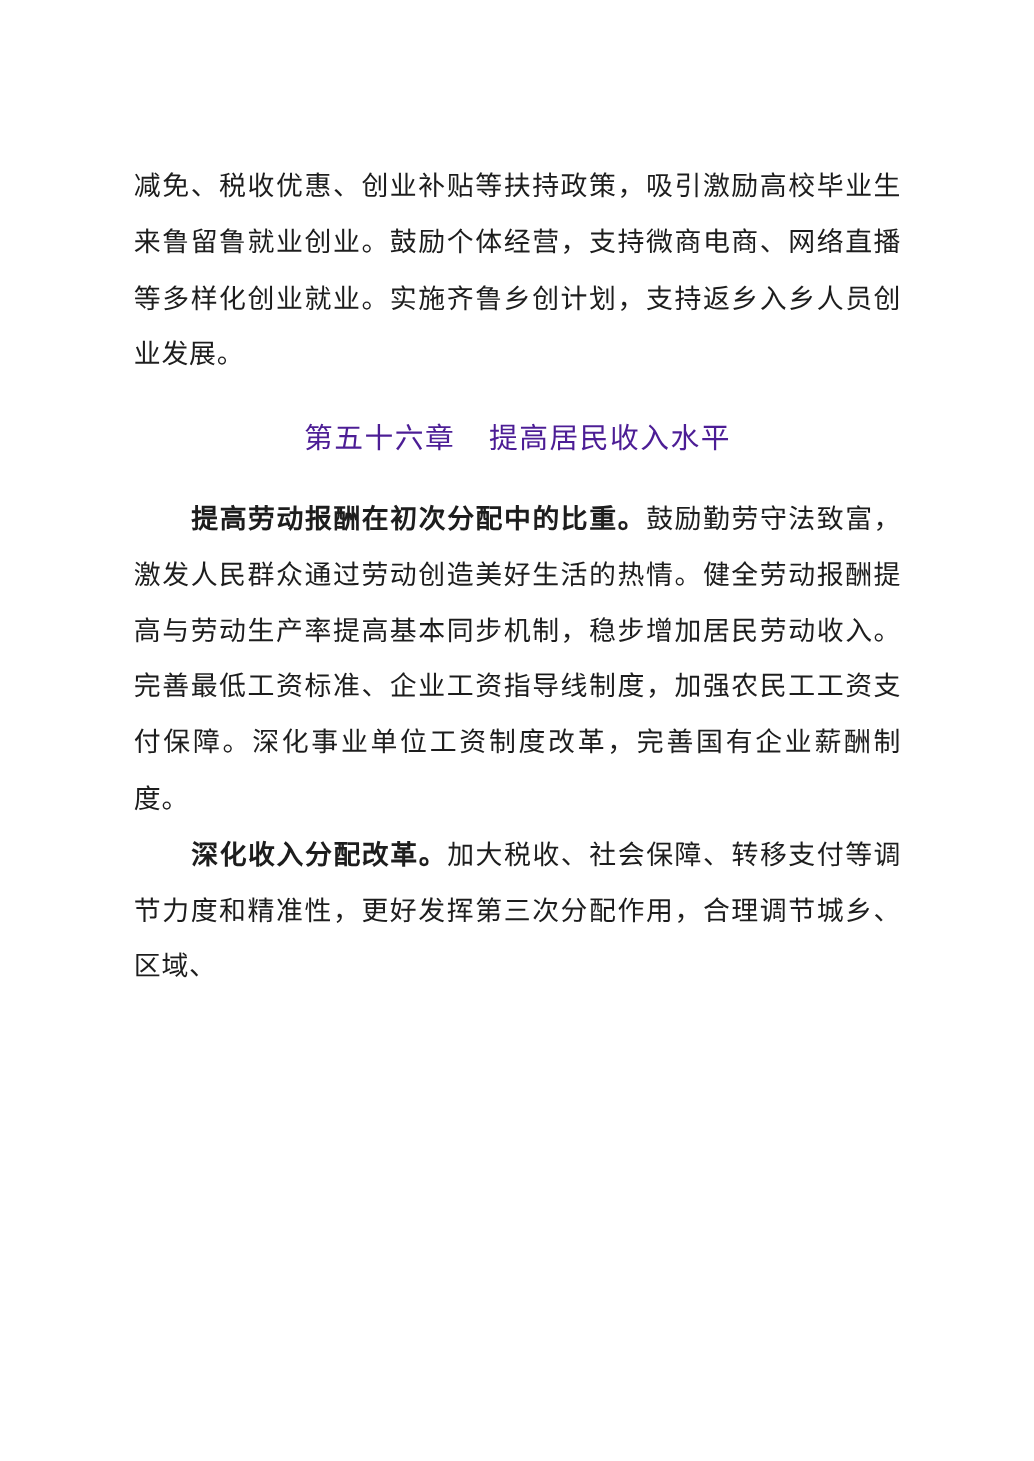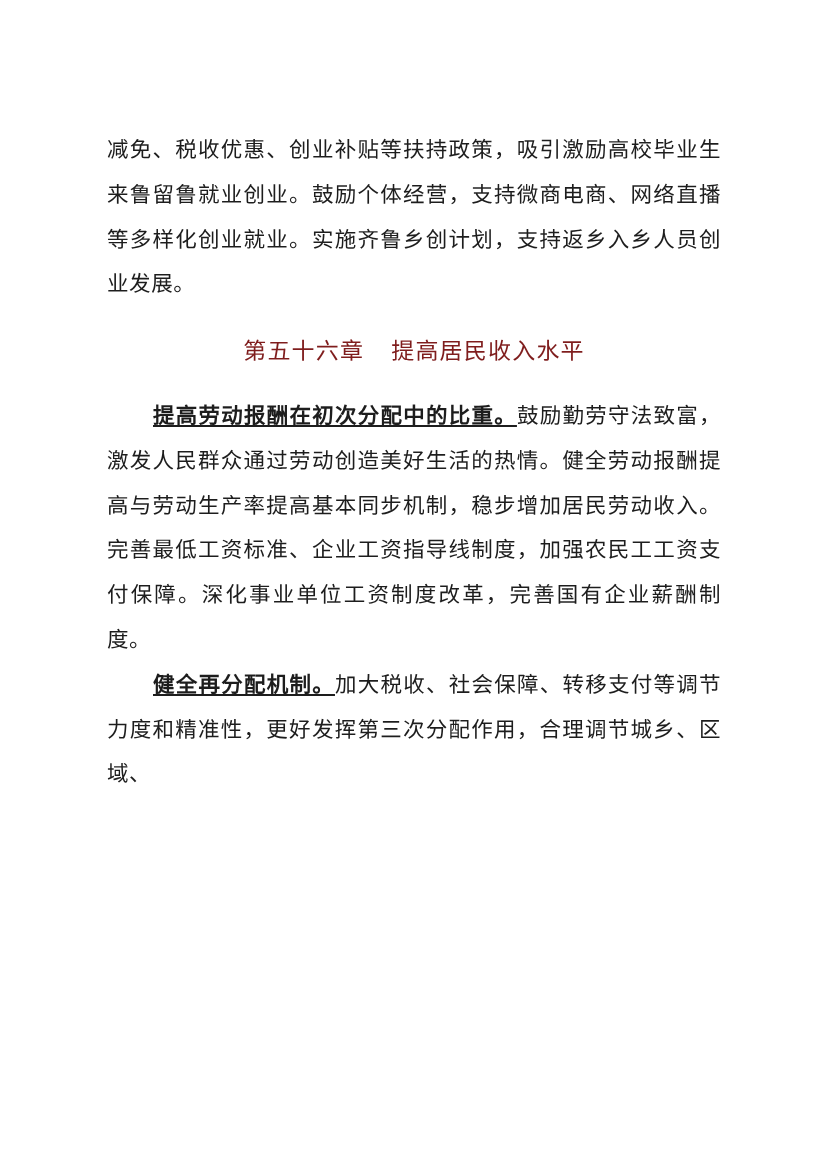--- a/index.html
+++ b/index.html
@@ -37,28 +37,27 @@
     font-weight: 400;
   }
   .para.indent {
     text-indent: 46px;
   }
   .para + .para {
     margin-top: 0;
   }
   .lead {
     font-weight: 700;
-    text-decoration: underline;
   }
   
   .chapter-heading {
     font-family: "DejaVu Serif", "Liberation Serif", serif;
     font-size: 23px;
     line-height: 44.8px;
-    color: #7f1d1d;
+    color: #4c1d95;
     text-align: center;
     font-weight: 400;
     letter-spacing: 1.2px;
     margin: 22px 0 20px 0;
   }
   .heading-gap {
     display: inline-block;
     width: 27px;
   }
   
@@ -92,21 +91,21 @@
   <div class="content">
 
     <p class="para">减免、税收优惠、创业补贴等扶持政策，吸引激励高校毕业生来鲁留鲁就业创业。鼓励个体经营，支持微商电商、网络直播等多样化创业就业。实施齐鲁乡创计划，支持返乡入乡人员创业发展。</p>
 
     <h2 class="chapter-heading"><span>第五十六章</span><span class="heading-gap"></span><span>提高居民收入水平</span></h2>
 
 
     <p class="para indent"><span class="lead">提高劳动报酬在初次分配中的比重。</span><span>鼓励勤劳守法致富，激发人民群众通过劳动创造美好生活的热情。健全劳动报酬提高与劳动生产率提高基本同步机制，稳步增加居民劳动收入。完善最低工资标准、企业工资指导线制度，加强农民工工资支付保障。深化事业单位工资制度改革，完善国有企业薪酬制度。</span></p>
 
 
-    <p class="para indent"><span class="lead">健全再分配机制。</span><span>加大税收、社会保障、转移支付等调节力度和精准性，更好发挥第三次分配作用，合理调节城乡、区域、</span></p>
+    <p class="para indent"><span class="lead">深化收入分配改革。</span><span>加大税收、社会保障、转移支付等调节力度和精准性，更好发挥第三次分配作用，合理调节城乡、区域、</span></p>
 
   </div>
 
   <div class="page-footer">
     <span class="dash">—</span><span class="num">120</span><span class="dash">—</span>
   </div>
 
 </div>
 
 </body></html>

